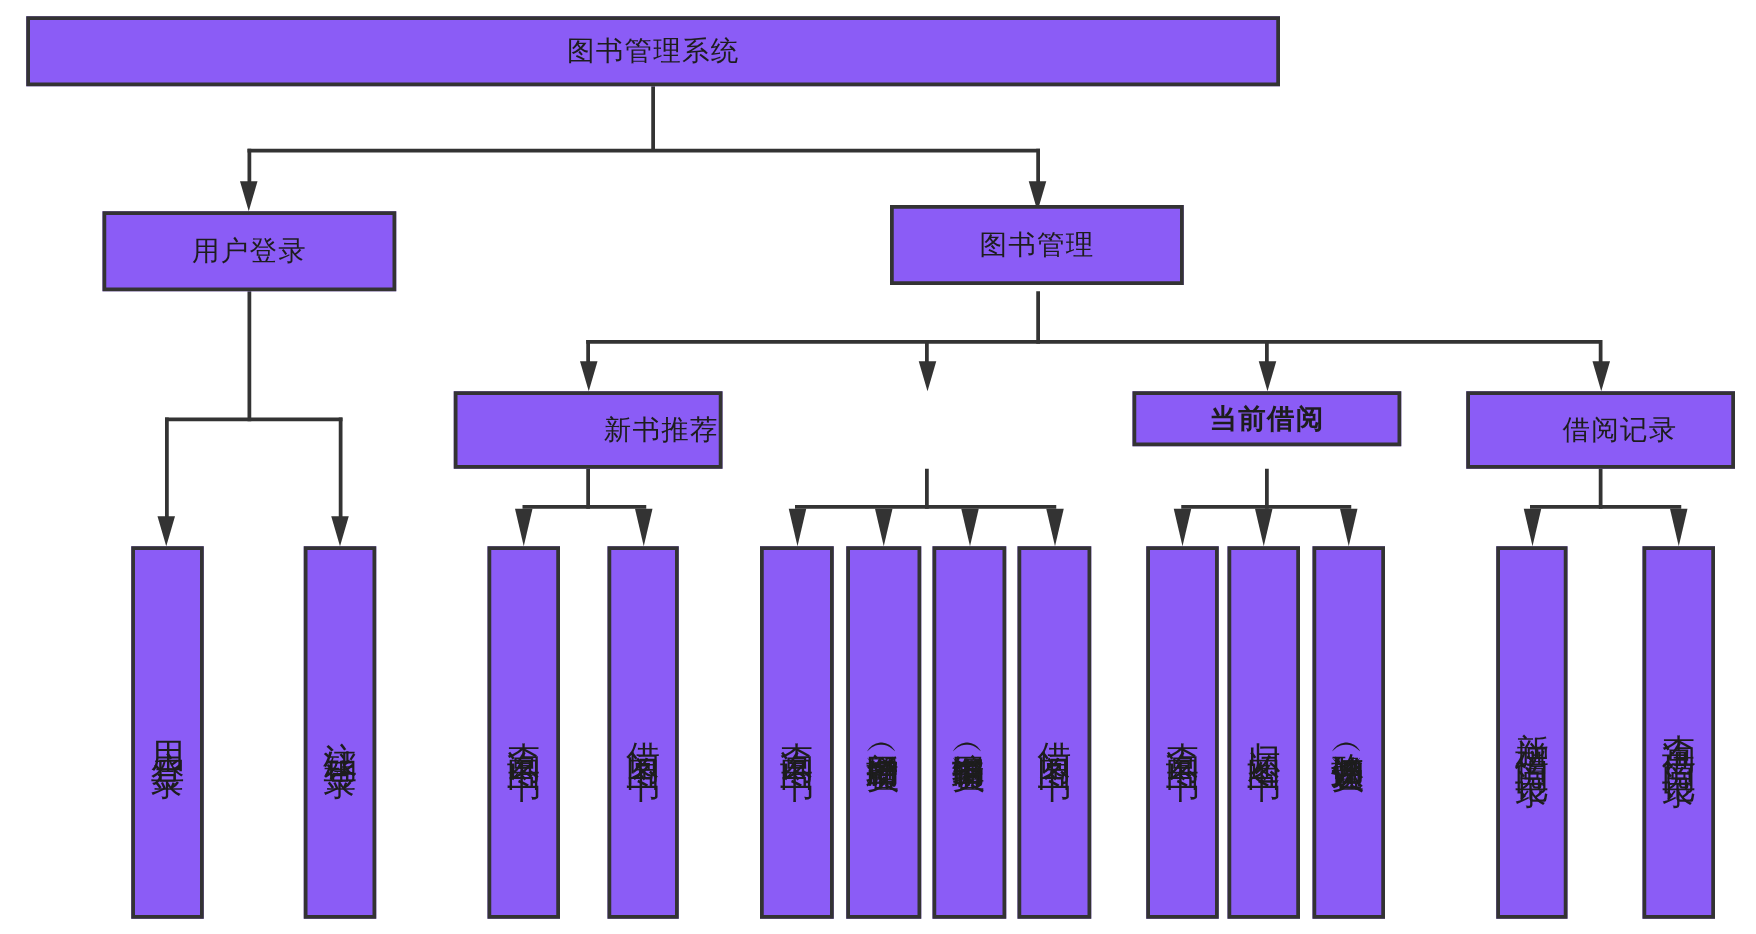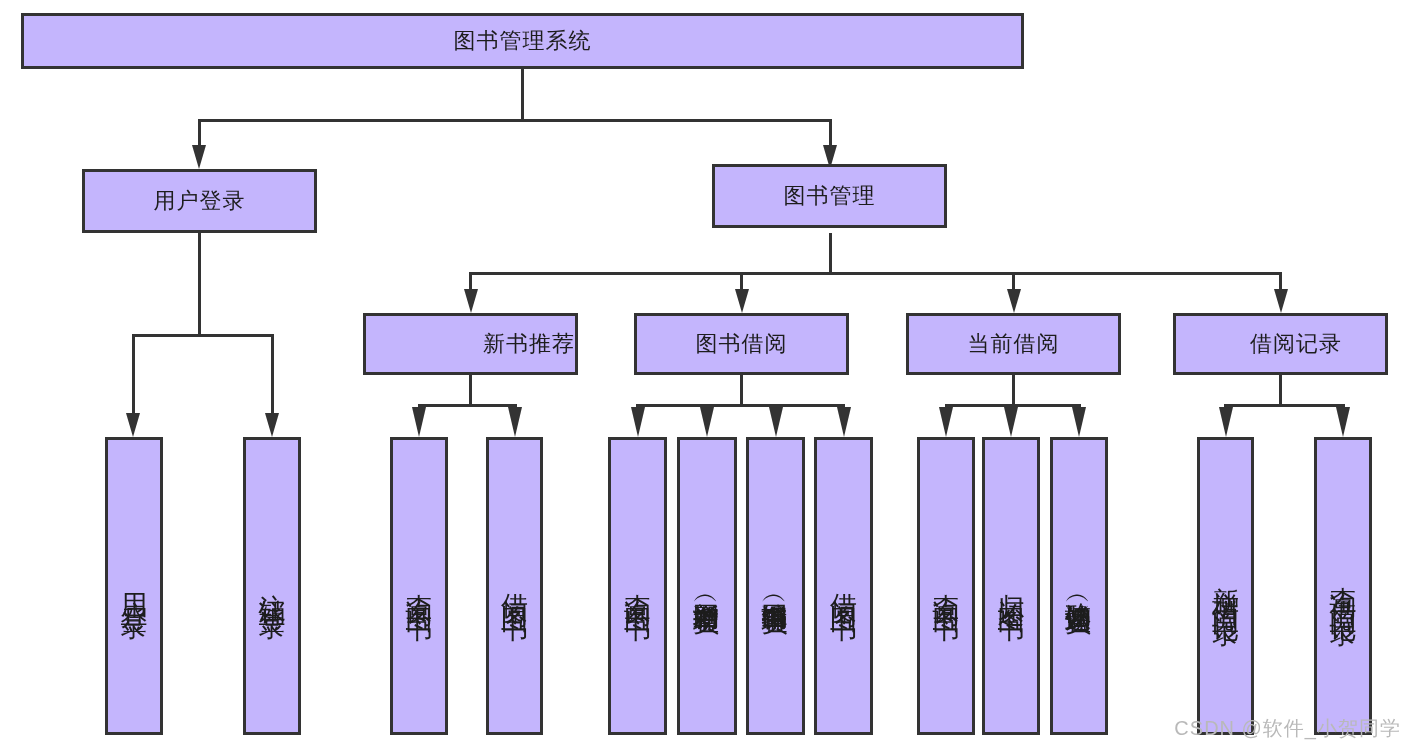--- a/index.html
+++ b/index.html
@@ -12,21 +12,21 @@
     position: relative;
     width: 1405px;
     height: 747px;
     background: #ffffff;
     overflow: hidden;
   }
   .box {
     position: absolute;
     box-sizing: border-box;
     border: 3px solid #333333;
-    background: #c4b5fd;
+    background: #8b5cf6;
     display: flex;
     align-items: center;
     justify-content: center;
     color: #1d1d1d;
   }
   .h-label { font-size: 22px; letter-spacing: 1px; white-space: nowrap; }
   .leaf span {
     writing-mode: vertical-rl;
     text-orientation: mixed;
     font-size: 27px;
@@ -119,24 +119,21 @@
   <div class="box" style="left:82px; top:169px; width:235px; height:64px;">
     <span class="h-label">用户登录</span>
   </div>
   <div class="box" style="left:712px; top:164px; width:235px; height:64px;">
     <span class="h-label">图书管理</span>
   </div>
 
   <div class="box" style="left:363px; top:313px; width:215px; height:62px;justify-content:flex-end;">
     <span class="h-label">新书推荐</span>
   </div>
-  <div class="box" style="left:634px; top:313px; width:215px; height:62px;">
-    <span class="h-label">图书借阅</span>
-  </div>
-  <div class="box" style="left:906px; top:313px; width:215px; height:62px;">
+  <div class="box" style="left:906px; top:313px; width:215px; height:44px;font-weight:bold;">
     <span class="h-label">当前借阅</span>
   </div>
   <div class="box" style="left:1173px; top:313px; width:215px; height:62px;padding-left:31px;">
     <span class="h-label">借阅记录</span>
   </div>
 
   <div class="box leaf" style="left:105px; top:437px; width:58px; height:298px;">
     <span>用户登录</span>
   </div>
   <div class="box leaf" style="left:243px; top:437px; width:58px; height:298px;">
@@ -173,15 +170,14 @@
     <span>确认归还（管理员）</span>
   </div>
 
   <div class="box leaf" style="left:1197px; top:437px; width:57px; height:298px;">
     <span>新增借阅记录</span>
   </div>
   <div class="box leaf" style="left:1314px; top:437px; width:58px; height:298px;">
     <span>查询借阅记录</span>
   </div>
 
-  <div id="watermark">CSDN @软件_小贺同学</div>
 
 </div>
 
 </body></html>

